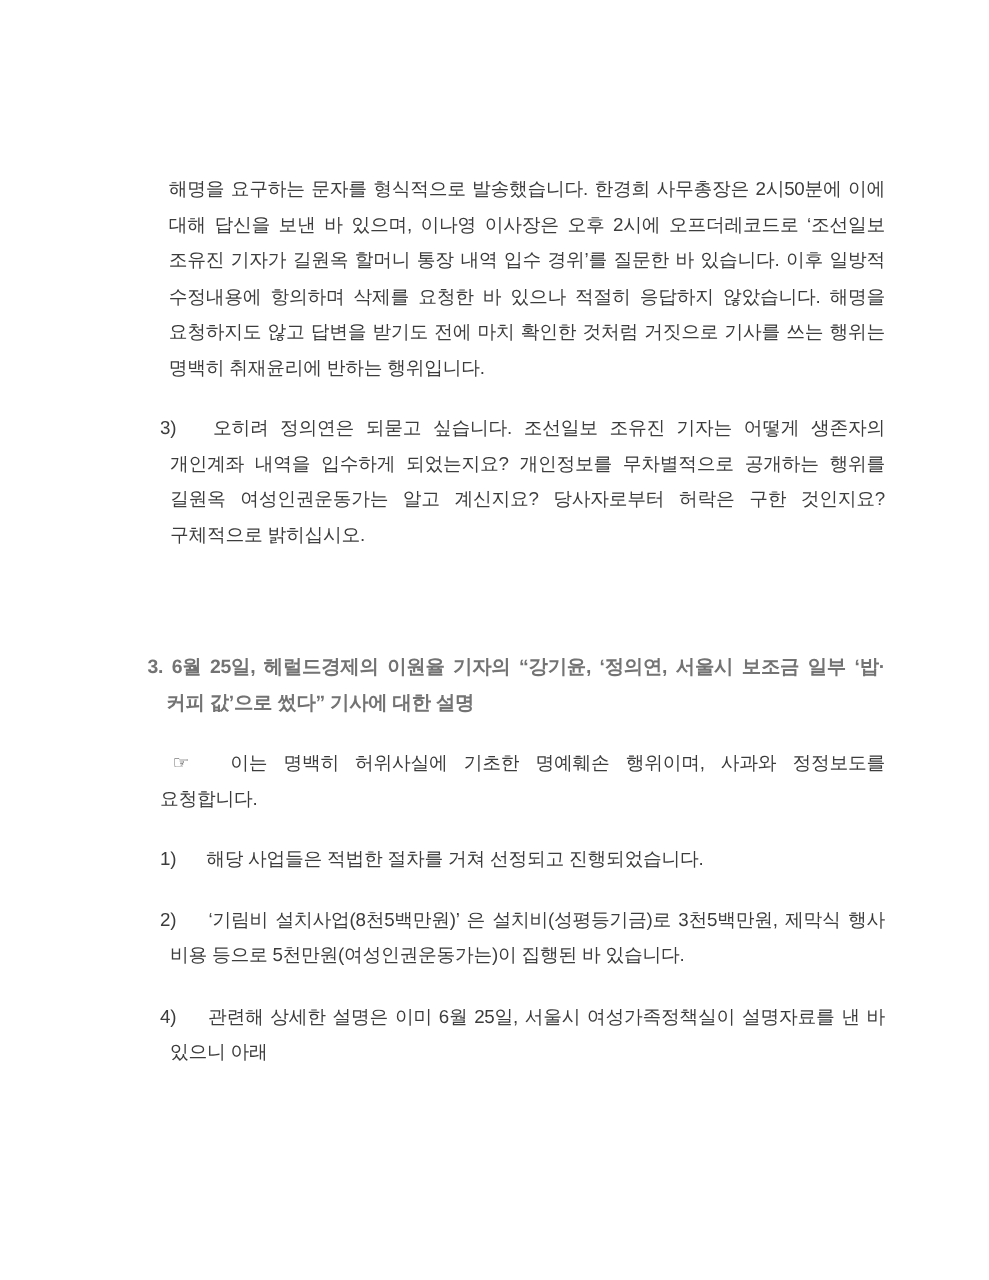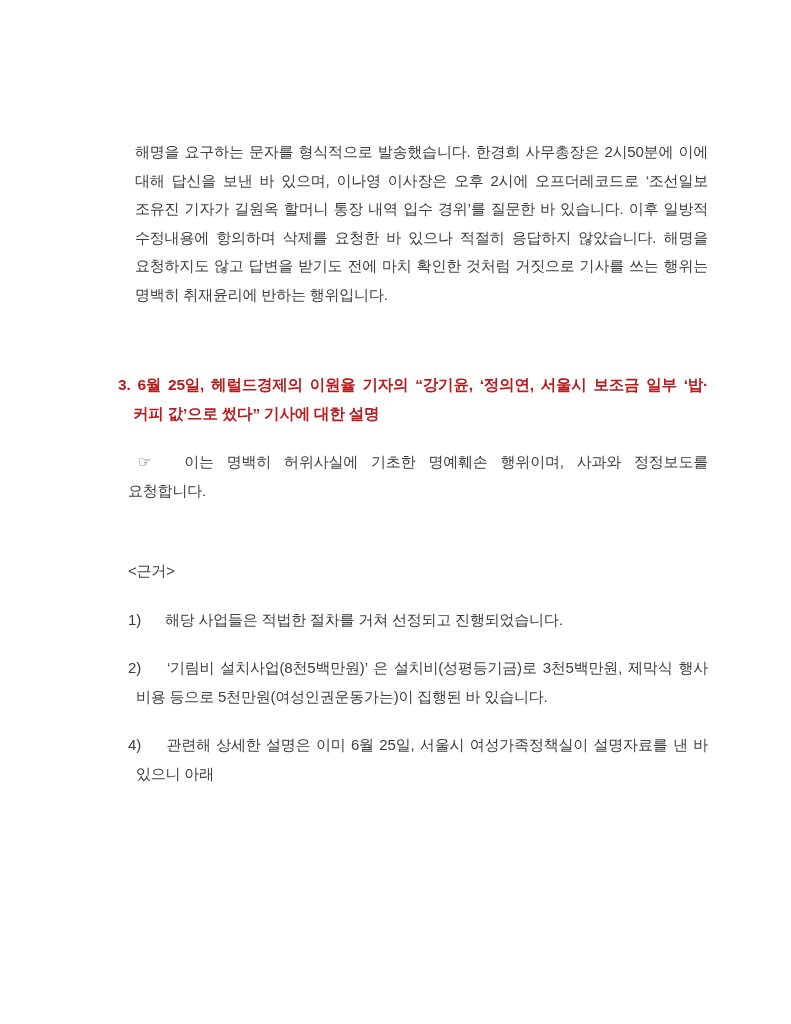--- a/index.html
+++ b/index.html
@@ -27,49 +27,49 @@
     letter-spacing: -0.2px;
     word-break: keep-all;
   }
   .para { margin: 0; }
   
   .indent-all { padding-left: 17px; }
   
   .hang { padding-left: 18px; text-indent: -18px; }
   .marker { display: inline; }
   .heading {
-    margin-top: 41px;
+    margin-top: 56px;
     font-weight: 700;
-    color: #b91c1c;
+    color: #737373;
     font-size: 15.5px;
     padding-left: 15px;
     text-indent: -15px;
     line-height: 29px;
   }
   .intro { margin-top: 32px; }
   .pointer { margin-top: 0; }
   .pointer-icon { display: inline; font-size: 15px; }
   .evidence-label { margin-top: 32px; text-align: left; }
 </style>
 </head>
 <body>
 
 <div class="page">
   <div class="content">
 
     <p class="para indent-all">해명을 요구하는 문자를 형식적으로 발송했습니다. 한경희 사무총장은 2시50분에 이에 대해 답신을 보낸 바 있으며, 이나영 이사장은 오후 2시에 오프더레코드로 ‘조선일보 조유진 기자가 길원옥 할머니 통장 내역 입수 경위’를 질문한 바 있습니다. 이후 일방적 수정내용에 항의하며 삭제를 요청한 바 있으나 적절히 응답하지 않았습니다. 해명을 요청하지도 않고 답변을 받기도 전에 마치 확인한 것처럼 거짓으로 기사를 쓰는 행위는 명백히 취재윤리에 반하는 행위입니다.</p>
 
+    <p class="para hang"><span class="marker">3)</span> <span>오히려 정의연은 되묻고 싶습니다. 조선일보 조유진 기자는 어떻게 생존자의 개인계좌 내역을 입수하게 되었는지요? 개인정보를 무차별적으로 공개하는 행위를 길원옥 여성인권운동가는 알고 계신지요? 당사자로부터 허락은 구한 것인지요? 구체적으로 밝히십시오.</span></p>
 
 
     <h2 class="heading">3. 6월 25일, 헤럴드경제의 이원율 기자의 “강기윤, ‘정의연, 서울시 보조금 일부 ‘밥·커피 값’으로 썼다” 기사에 대한 설명</h2>
 
 
     <p class="para pointer"><span class="pointer-icon">☞</span> <span>이는 명백히 허위사실에 기초한 명예훼손 행위이며, 사과와 정정보도를 요청합니다.</span></p>
 
-    <p class="para evidence-label">&lt;근거&gt;</p>
 
     <p class="para hang"><span class="marker">1)</span> <span>해당 사업들은 적법한 절차를 거쳐 선정되고 진행되었습니다.</span></p>
 
     <p class="para hang"><span class="marker">2)</span> <span>‘기림비 설치사업(8천5백만원)’ 은 설치비(성평등기금)로 3천5백만원, 제막식 행사 비용 등으로 5천만원(여성인권운동가는)이 집행된 바 있습니다.</span></p>
 
 
     <p class="para hang"><span class="marker">4)</span> <span>관련해 상세한 설명은 이미 6월 25일, 서울시 여성가족정책실이 설명자료를 낸 바 있으니 아래</span></p>
 
   </div>
 </div>

